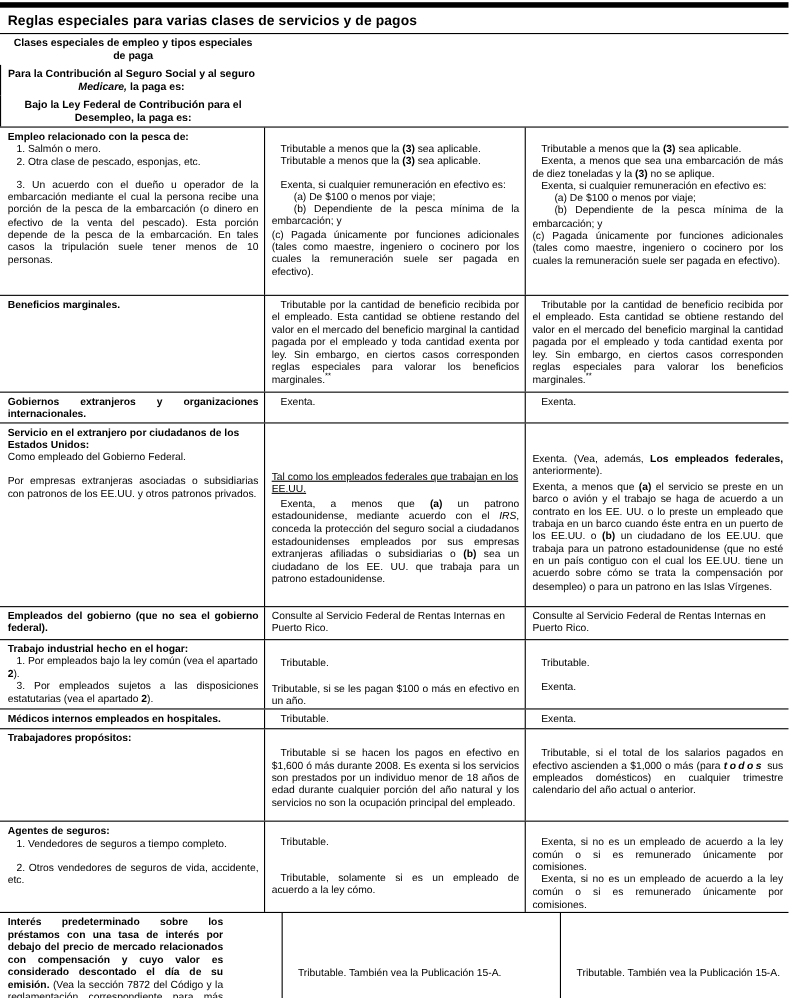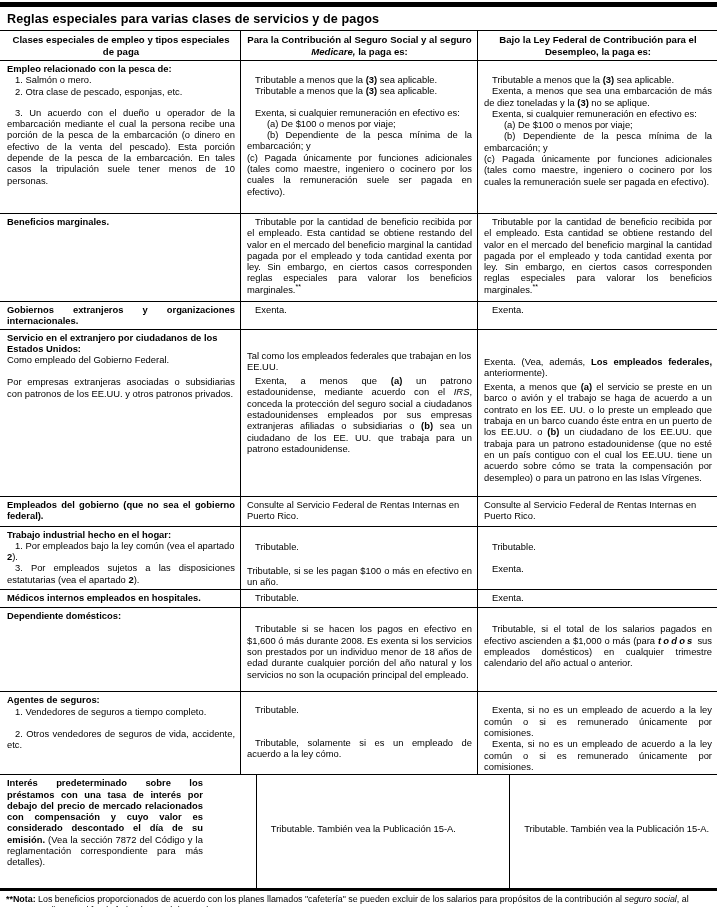--- a/index.html
+++ b/index.html
@@ -7,21 +7,21 @@
   .page{width:717px;min-height:907px;box-sizing:border-box;background:#fff;}
   .topbar{height:5px;background:#000;margin-top:2px;}
   .title{font-weight:bold;font-size:12.6px;padding:5px 2px 4px 7px;letter-spacing:0.1px;}
   .table{border-top:1.5px solid #000;border-bottom:3px solid #000;}
   .trow{display:flex;align-items:stretch;border-bottom:1px solid #000;box-sizing:border-box;}
   #tbody .trow:last-child{border-bottom:none;}
   .tcell{box-sizing:border-box;padding:2px 5px 2px 7px;overflow:hidden;}
   .c1{width:240px;}
   .c2{width:237px;border-left:1px solid #000;padding-left:6px;}
   .c3{width:240px;border-left:1px solid #000;padding-left:6px;}
-  .header-row{min-height:30px;}
+  .header-row{min-height:30px;flex-direction:column;}
   .hcell{display:flex;flex-direction:column;justify-content:flex-start;padding-top:3px;}
   .hcell .para{text-align:center;font-weight:bold;font-size:9.6px;line-height:11.5px;}
   .para{margin:0;font-size:9.4px;line-height:11.3px;text-align:justify;}
   .para.left{text-align:left;}
   .para.ctr{text-align:center;}
   .para.ind{text-indent:8px;}
   .para.ind2{text-indent:20px;}
   .b{font-weight:bold;}
   .i{font-style:italic;}
   .bi{font-weight:bold;font-style:italic;}
@@ -95,21 +95,21 @@
             <p class="para ind left"><span>Exenta.</span></p>
           </div>
         </div>
         <div class="trow" style="min-height: 167px;">
           <div class="tcell c1">
             <p class="para left"><span class="b">Servicio en el extranjero por ciudadanos de los Estados Unidos:</span></p>
             <p class="para left"><span>Como empleado del Gobierno Federal.</span></p>
             <p class="para" style="margin-top: 11px;"><span>Por empresas extranjeras asociadas o subsidiarias con patronos de los EE.UU. y otros patronos privados.</span></p>
           </div>
           <div class="tcell c2">
-            <p class="para left" style="margin-top: 18px;"><span>Tal como los empleados federales que trabajan en los EE.UU.</span></p>
+            <p class="para left" style="margin-top: 40px; text-decoration: underline;"><span>Tal como los empleados federales que trabajan en los EE.UU.</span></p>
             <p class="para ind" style="margin-top: 3px;"><span>Exenta, a menos que </span><span class="b">(a)</span><span> un patrono estadounidense, mediante acuerdo con el </span><span class="i">IRS</span><span>, conceda la protección del seguro social a ciudadanos estadounidenses empleados por sus empresas extranjeras afiliadas o subsidiarias o </span><span class="b">(b)</span><span> sea un ciudadano de los EE. UU. que trabaja para un patrono estadounidense.</span></p>
           </div>
           <div class="tcell c3">
             <p class="para" style="margin-top: 24px;"><span>Exenta. (Vea, además, </span><span class="b">Los empleados federales,</span><span> anteriormente).</span></p>
             <p class="para" style="margin-top: 3px;"><span>Exenta, a menos que </span><span class="b">(a)</span><span> el servicio se preste en un barco o avión y el trabajo se haga de acuerdo a un contrato en los EE. UU. o lo preste un empleado que trabaja en un barco cuando éste entra en un puerto de los EE.UU. o </span><span class="b">(b)</span><span> un ciudadano de los EE.UU. que trabaja para un patrono estadounidense (que no esté en un país contiguo con el cual los EE.UU. tiene un acuerdo sobre cómo se trata la compensación por desempleo) o para un patrono en las Islas Vírgenes.</span></p>
           </div>
         </div>
         <div class="trow" style="min-height: 30px;">
           <div class="tcell c1">
             <p class="para"><span class="b">Empleados del gobierno (que no sea el gobierno federal).</span></p>
@@ -142,21 +142,21 @@
           </div>
           <div class="tcell c2">
             <p class="para ind left"><span>Tributable.</span></p>
           </div>
           <div class="tcell c3">
             <p class="para ind left"><span>Exenta.</span></p>
           </div>
         </div>
         <div class="trow" style="min-height: 84px;">
           <div class="tcell c1">
-            <p class="para left"><span class="b">Dependiente domésticos:</span></p>
+            <p class="para left"><span class="b">Trabajadores propósitos:</span></p>
           </div>
           <div class="tcell c2">
             <p class="para ind" style="margin-top: 13px;"><span>Tributable si se hacen los pagos en efectivo en $1,600 ó más durante 2008. Es exenta si los servicios son prestados por un individuo menor de 18 años de edad durante cualquier porción del año natural y los servicios no son la ocupación principal del empleado.</span></p>
           </div>
           <div class="tcell c3">
             <p class="para ind" style="margin-top: 13px;"><span>Tributable, si el total de los salarios pagados en efectivo ascienden a $1,000 o más (para </span><span class="bi lsp">todos</span><span> sus  empleados  domésticos)  en cualquier trimestre calendario del año actual o anterior.</span></p>
           </div>
         </div>
         <div class="trow" style="min-height: 80px;">
           <div class="tcell c1">

